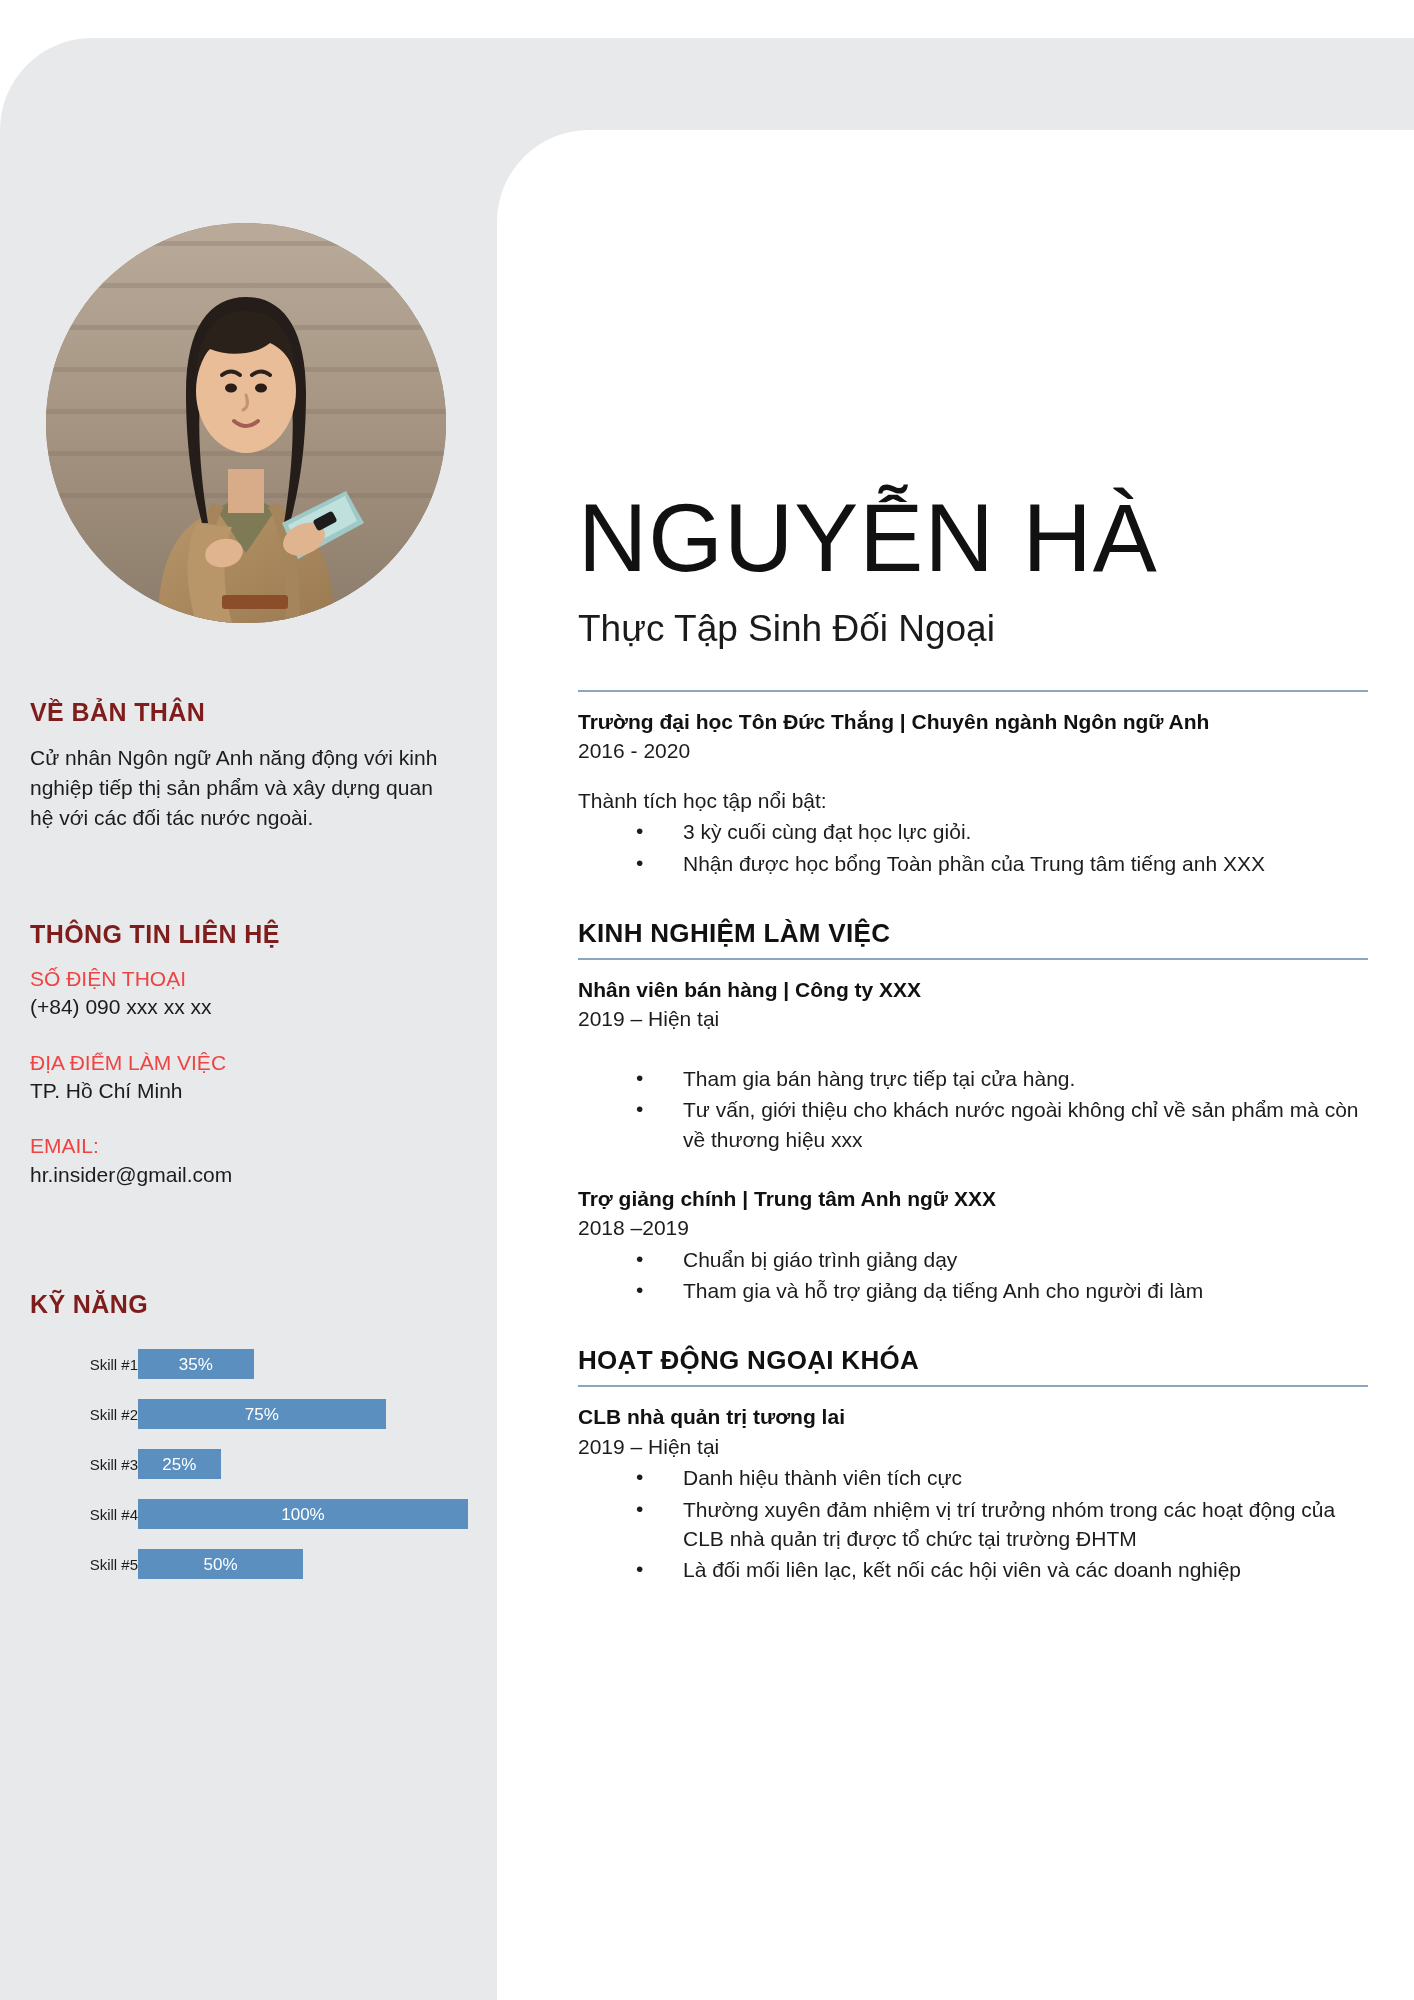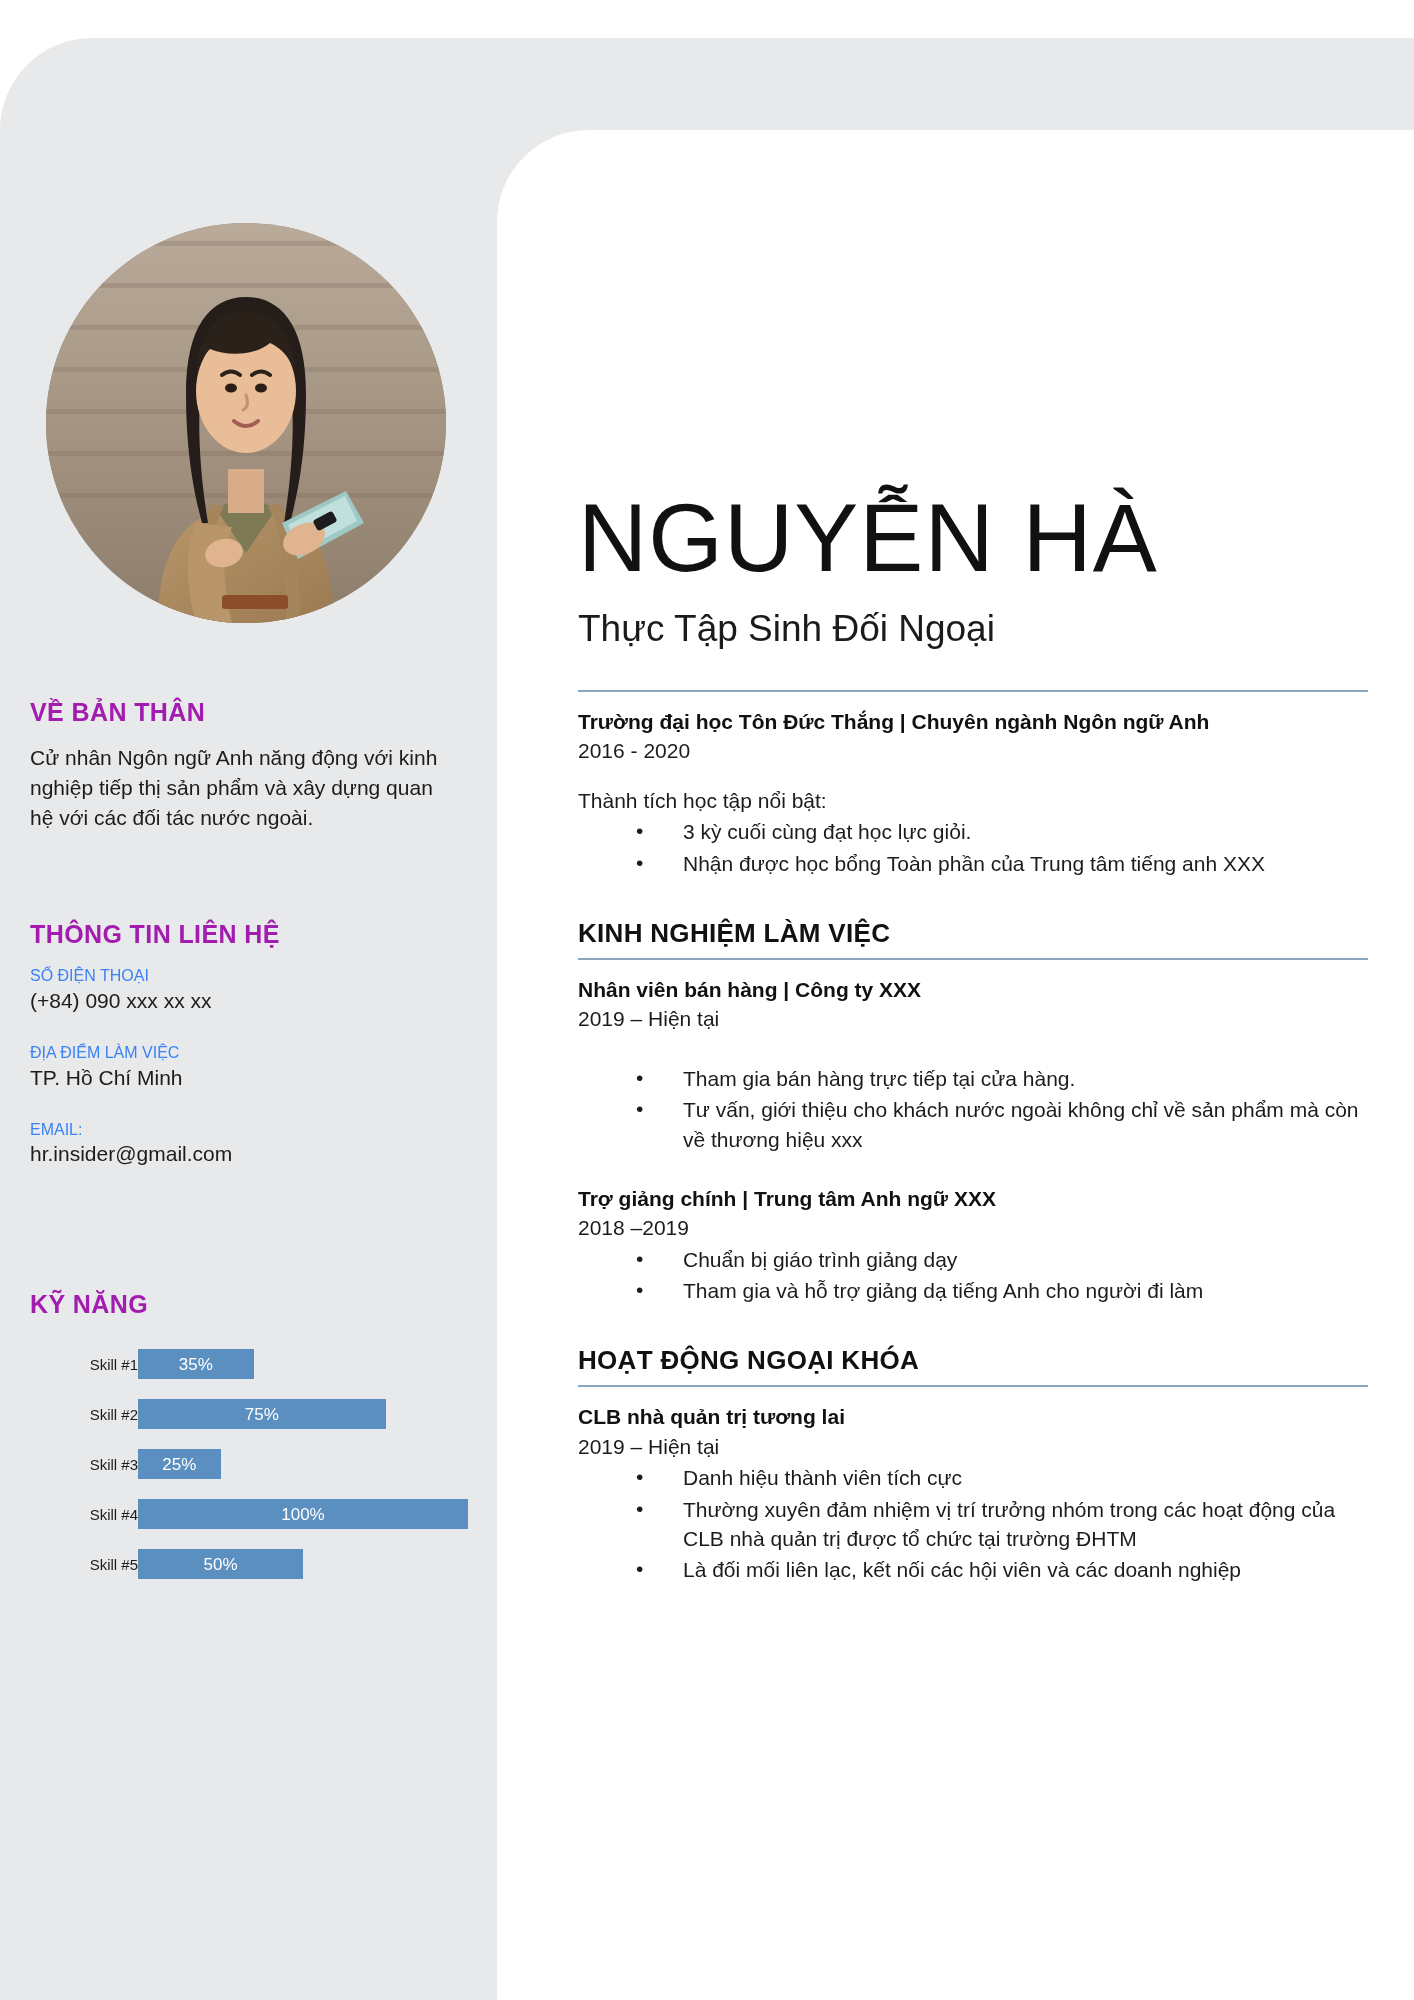--- a/index.html
+++ b/index.html
@@ -52,40 +52,40 @@
   .photo-wrap {
     position: absolute;
     left: 46px; top: 223px;
     width: 400px; height: 400px;
     border-radius: 50%;
     overflow: hidden;
     background: #8d8478;
   }
   .photo-svg { width: 100%; height: 100%; display: block; }
   .side-heading {
-    color: #a21caf;
+    color: #7f1d1d;
     font-size: 25px;
     font-weight: bold;
     letter-spacing: 0.4px;
     margin-bottom: 16px;
   }
   .side-para {
     color: #1c1c1c;
     font-size: 21px;
     line-height: 1.42;
     width: 420px;
   }
   .block-about { position: absolute; left: 30px; top: 698px; width: 440px; }
   .block-contact { position: absolute; left: 30px; top: 920px; width: 440px; }
   .block-skills { position: absolute; left: 30px; top: 1290px; width: 460px; }
 
   .contact-group { margin-bottom: 27px; }
   .contact-label {
-    font-size: 16px;
-    color: #3b82f6;
+    font-size: 21px;
+    color: #ef4444;
     line-height: 1.35;
   }
   .contact-value {
     font-size: 21px;
     color: #1c1c1c;
     line-height: 1.35;
   }
 
   
   .skills-list { margin-top: 26px; }

